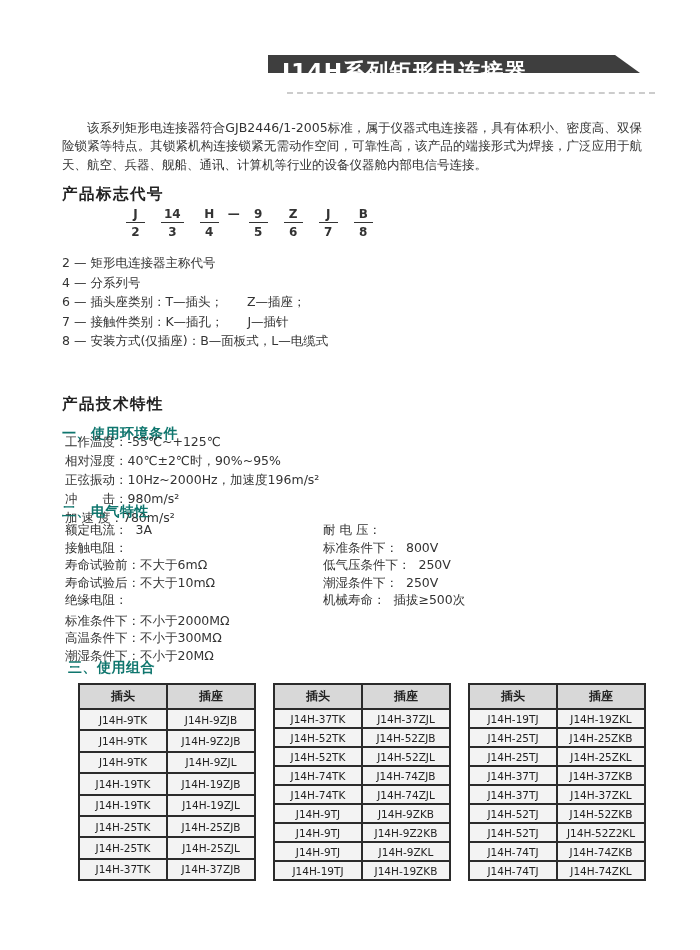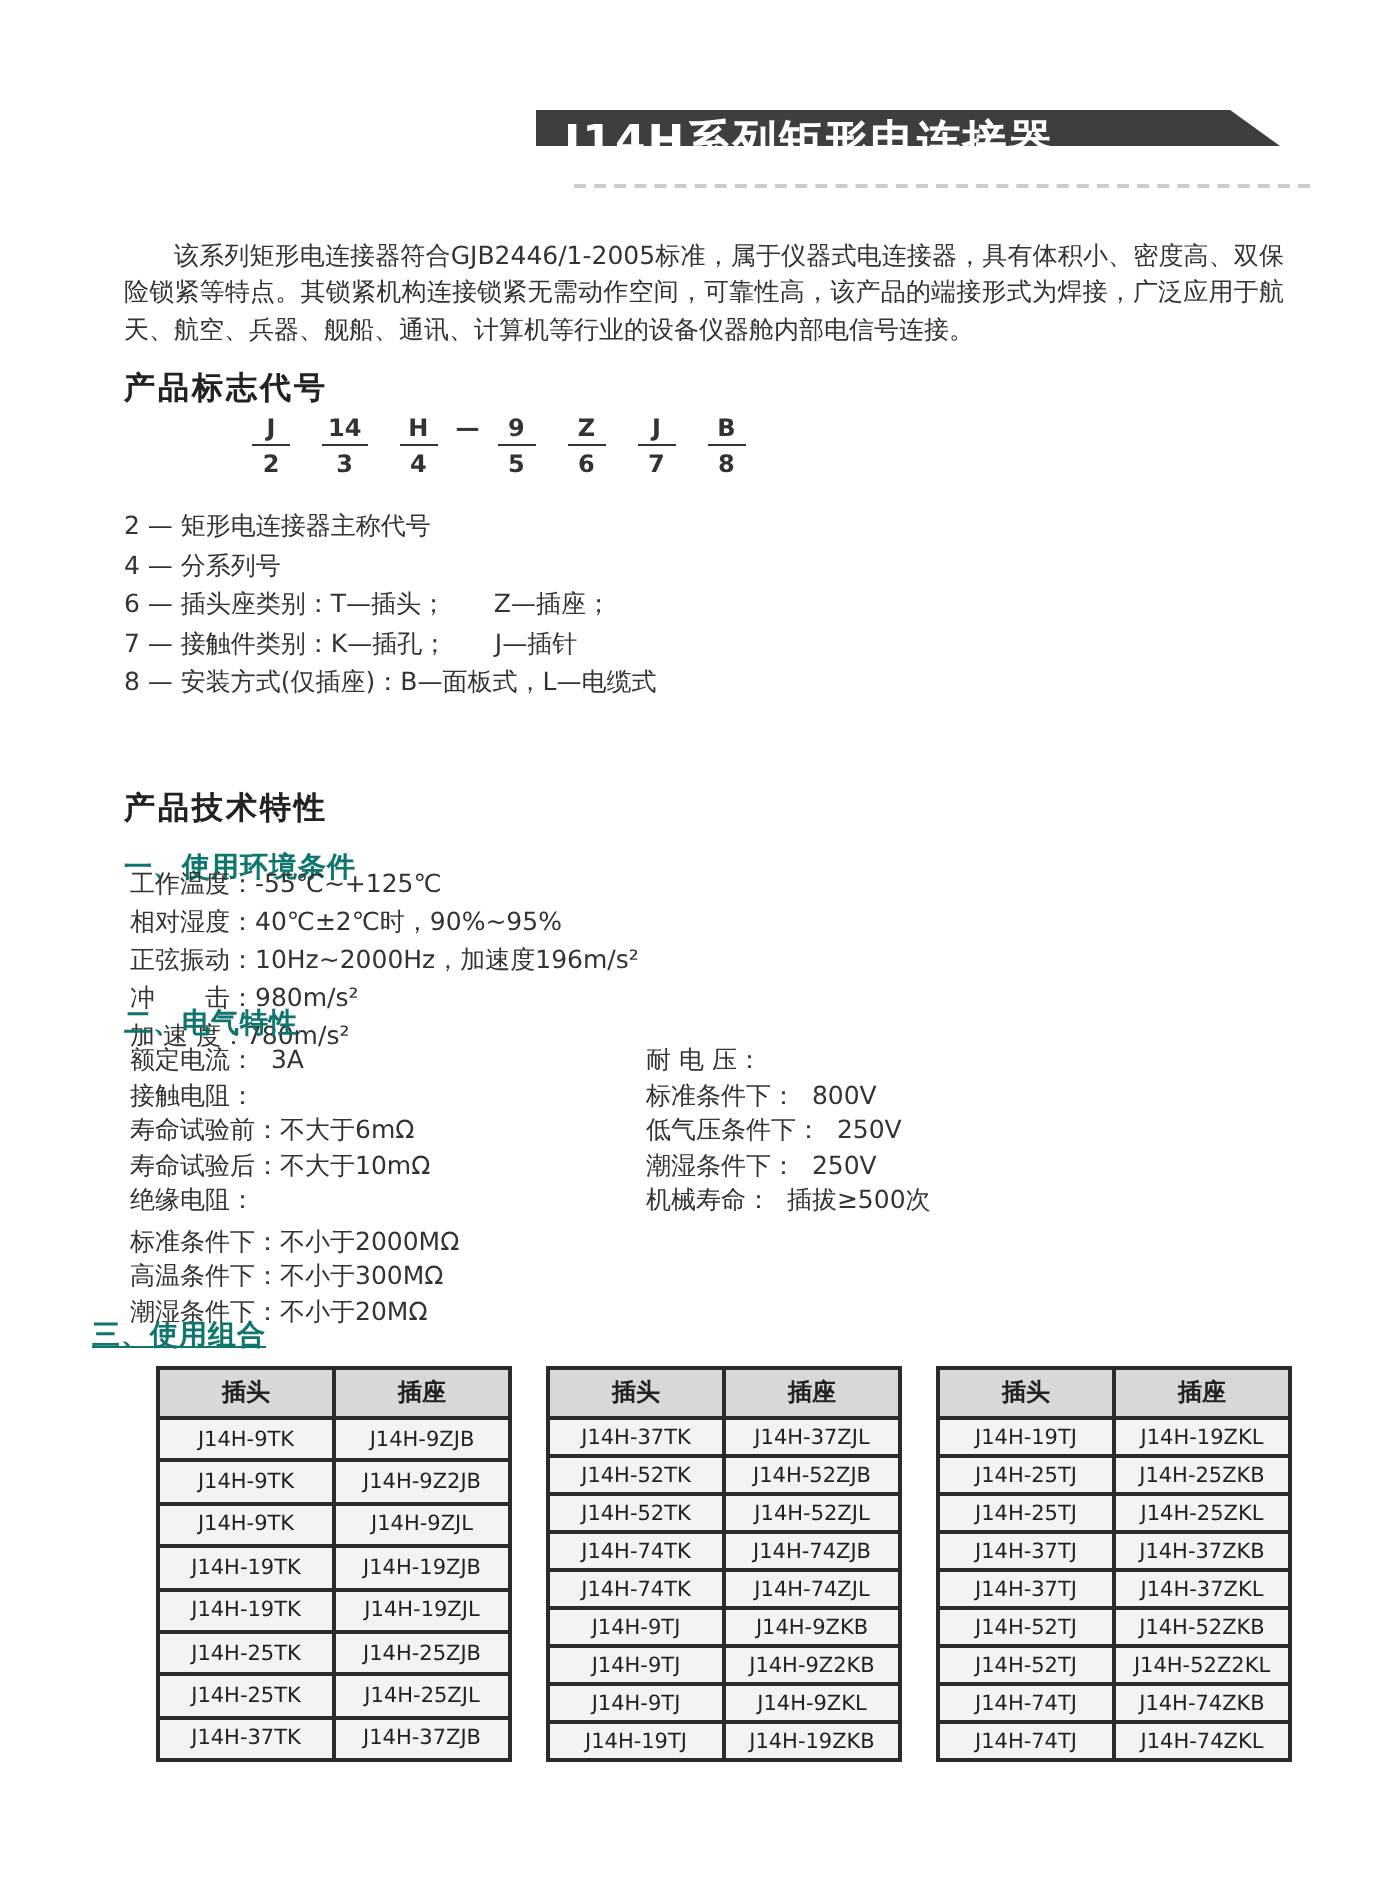--- a/index.html
+++ b/index.html
@@ -21,21 +21,21 @@
   .intro{
     position:absolute;left:62px;top:106px;width:580px;
     font-size:12.5px;line-height:18.5px;text-align:justify;text-indent:2em;color:#333;
   }
   .h1{position:absolute;font-size:15.5px;font-weight:bold;letter-spacing:1.5px;color:#222;}
   #marking-heading{left:62px;top:184px;}
   #tech-heading{left:62px;top:394px;}
   .h2{position:absolute;font-size:14px;font-weight:bold;color:#0f766e;letter-spacing:0.5px;}
   #env-sub{left:62px;top:425px;}
   #elec-sub{left:62px;top:503px;}
-  #combo-sub{left:46px;top:659px;text-decoration:underline;}
+  #combo-sub{left:68px;top:659px;}
   .diagram{position:absolute;left:118px;top:207px;display:flex;align-items:flex-start;}
   .code-part{text-align:center;margin:0 8px;font-size:12px;font-weight:bold;color:#333;}
   .code-top{display:block;border-bottom:1.5px solid #333;padding:0 3px 1px;min-width:13px;}
   .code-num{display:block;padding-top:2px;}
   .code-dash{font-size:12px;font-weight:bold;line-height:15px;margin:0 1px;color:#333;}
   .legend{position:absolute;left:62px;top:253px;font-size:12.5px;line-height:19.5px;white-space:pre;color:#333;}
   .cols{position:absolute;display:flex;font-size:12.5px;color:#333;}
   #env-cols{left:65px;top:432px;line-height:19px;flex-direction:column;}
   #elec-cols{left:65px;top:521px;line-height:17.5px;}
   .col-left{width:258px;}

